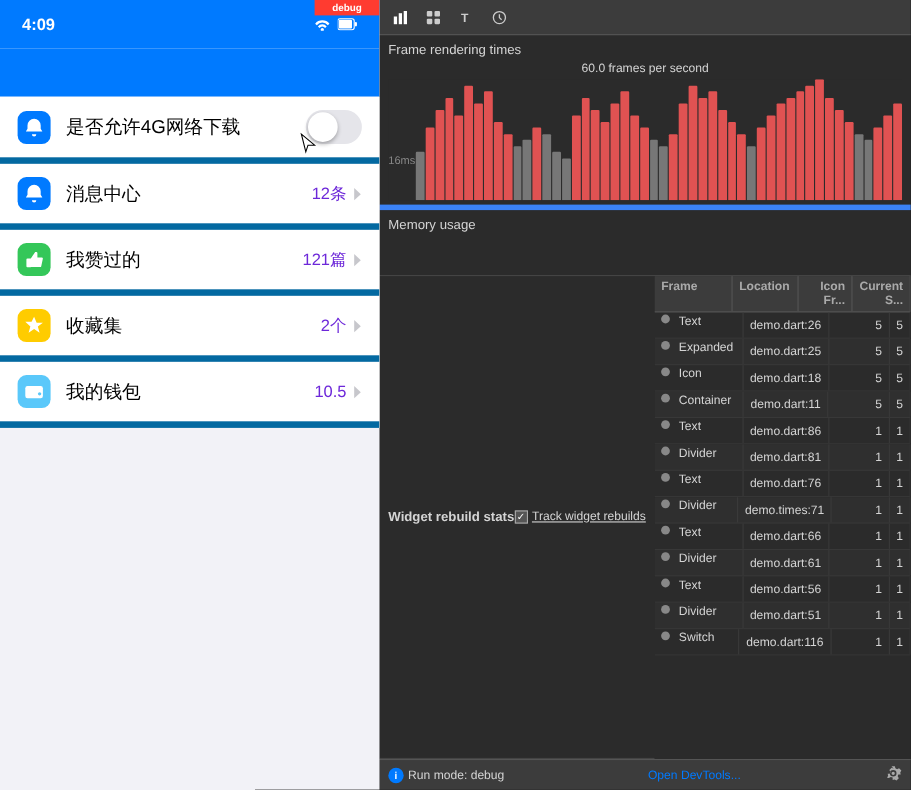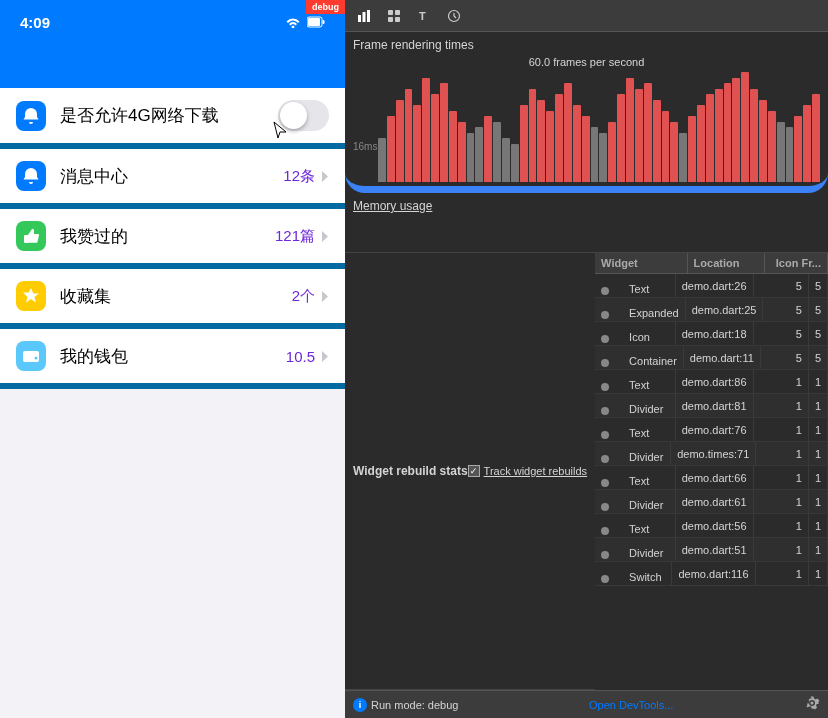--- a/index.html
+++ b/index.html
@@ -47,21 +47,21 @@
     }
 
     .debug-badge {
       position: absolute;
       top: 0;
       right: 0;
       background: #ff3b30;
       color: white;
       font-size: 9px;
       font-weight: bold;
-      padding: 2px 6px;
+      padding: 2px 16px;
       transform: rotate(0deg);
       z-index: 10;
     }
 
     .phone-header {
       background: #007aff;
       height: 44px;
       display: flex;
       align-items: center;
       padding: 0 16px;
@@ -171,22 +171,21 @@
       justify-content: center;
       color: #ccc;
       cursor: pointer;
       border-radius: 3px;
     }
     .toolbar-icon.active { color: #fff; }
 
     
     .chart-section {
       padding: 6px 8px 4px;
-      border-bottom: 7px solid #3b82f6;
-      border-radius: 20px;
+      border-bottom: 5px solid #3b82f6;
     }
 
     .chart-title {
       color: #d4d4d4;
       font-size: 12px;
       margin-bottom: 4px;
     }
 
     .chart-subtitle {
       color: #d4d4d4;
@@ -225,21 +224,20 @@
     }
 
     .bar.red { background: #e05252; }
     .bar.gray { background: #777; }
 
     
     .memory-section {
       padding: 6px 8px 0;
       border-bottom: 1px solid #444;
       height: 60px;
-      text-decoration: underline;
     }
 
     .memory-title {
       color: #d4d4d4;
       font-size: 12px;
     }
 
     
     .widget-stats-section {
       flex: 1;
@@ -332,22 +330,22 @@
       color: #d4d4d4;
       border-right: 1px solid #3a3a3a;
       height: 100%;
       display: flex;
       align-items: center;
     }
 
     .td-widget {
       width: 120px;
       display: flex;
-      align-items: flex-end;
-      gap: 20px;
+      align-items: flex-start;
+      gap: 8px;
     }
 
     .td-location { width: 100px; }
     .td-lastfr { width: 80px; justify-content: flex-end; }
     .td-current { flex: 1; justify-content: flex-end; }
 
     .widget-dot {
       width: 8px;
       height: 8px;
       border-radius: 50%;
@@ -601,23 +599,24 @@
     <div class="widget-stats-header">
       <span class="widget-stats-title">Widget rebuild stats</span>
       <div class="track-widget-checkbox">
         <div class="checkbox-box">✓</div>
         <span class="track-label">Track widget rebuilds</span>
       </div>
     </div>
 
     <div class="widget-table">
       <div class="table-header">
-        <div class="th th-widget">Widget</div>
+        <div class="th th-widget">Frame</div>
         <div class="th th-location">Location</div>
         <div class="th th-lastfr">Icon Fr...</div>
+        <div class="th th-current">Current S...</div>
       </div>
       <div class="table-body" id="tableBody">
           <div class="table-row">
       <div class="td td-widget">
         <div class="widget-dot"></div>
         <span>Text</span>
       </div>
       <div class="td td-location">demo.dart:26</div>
       <div class="td td-lastfr">5</div>
       <div class="td td-current">5</div>

